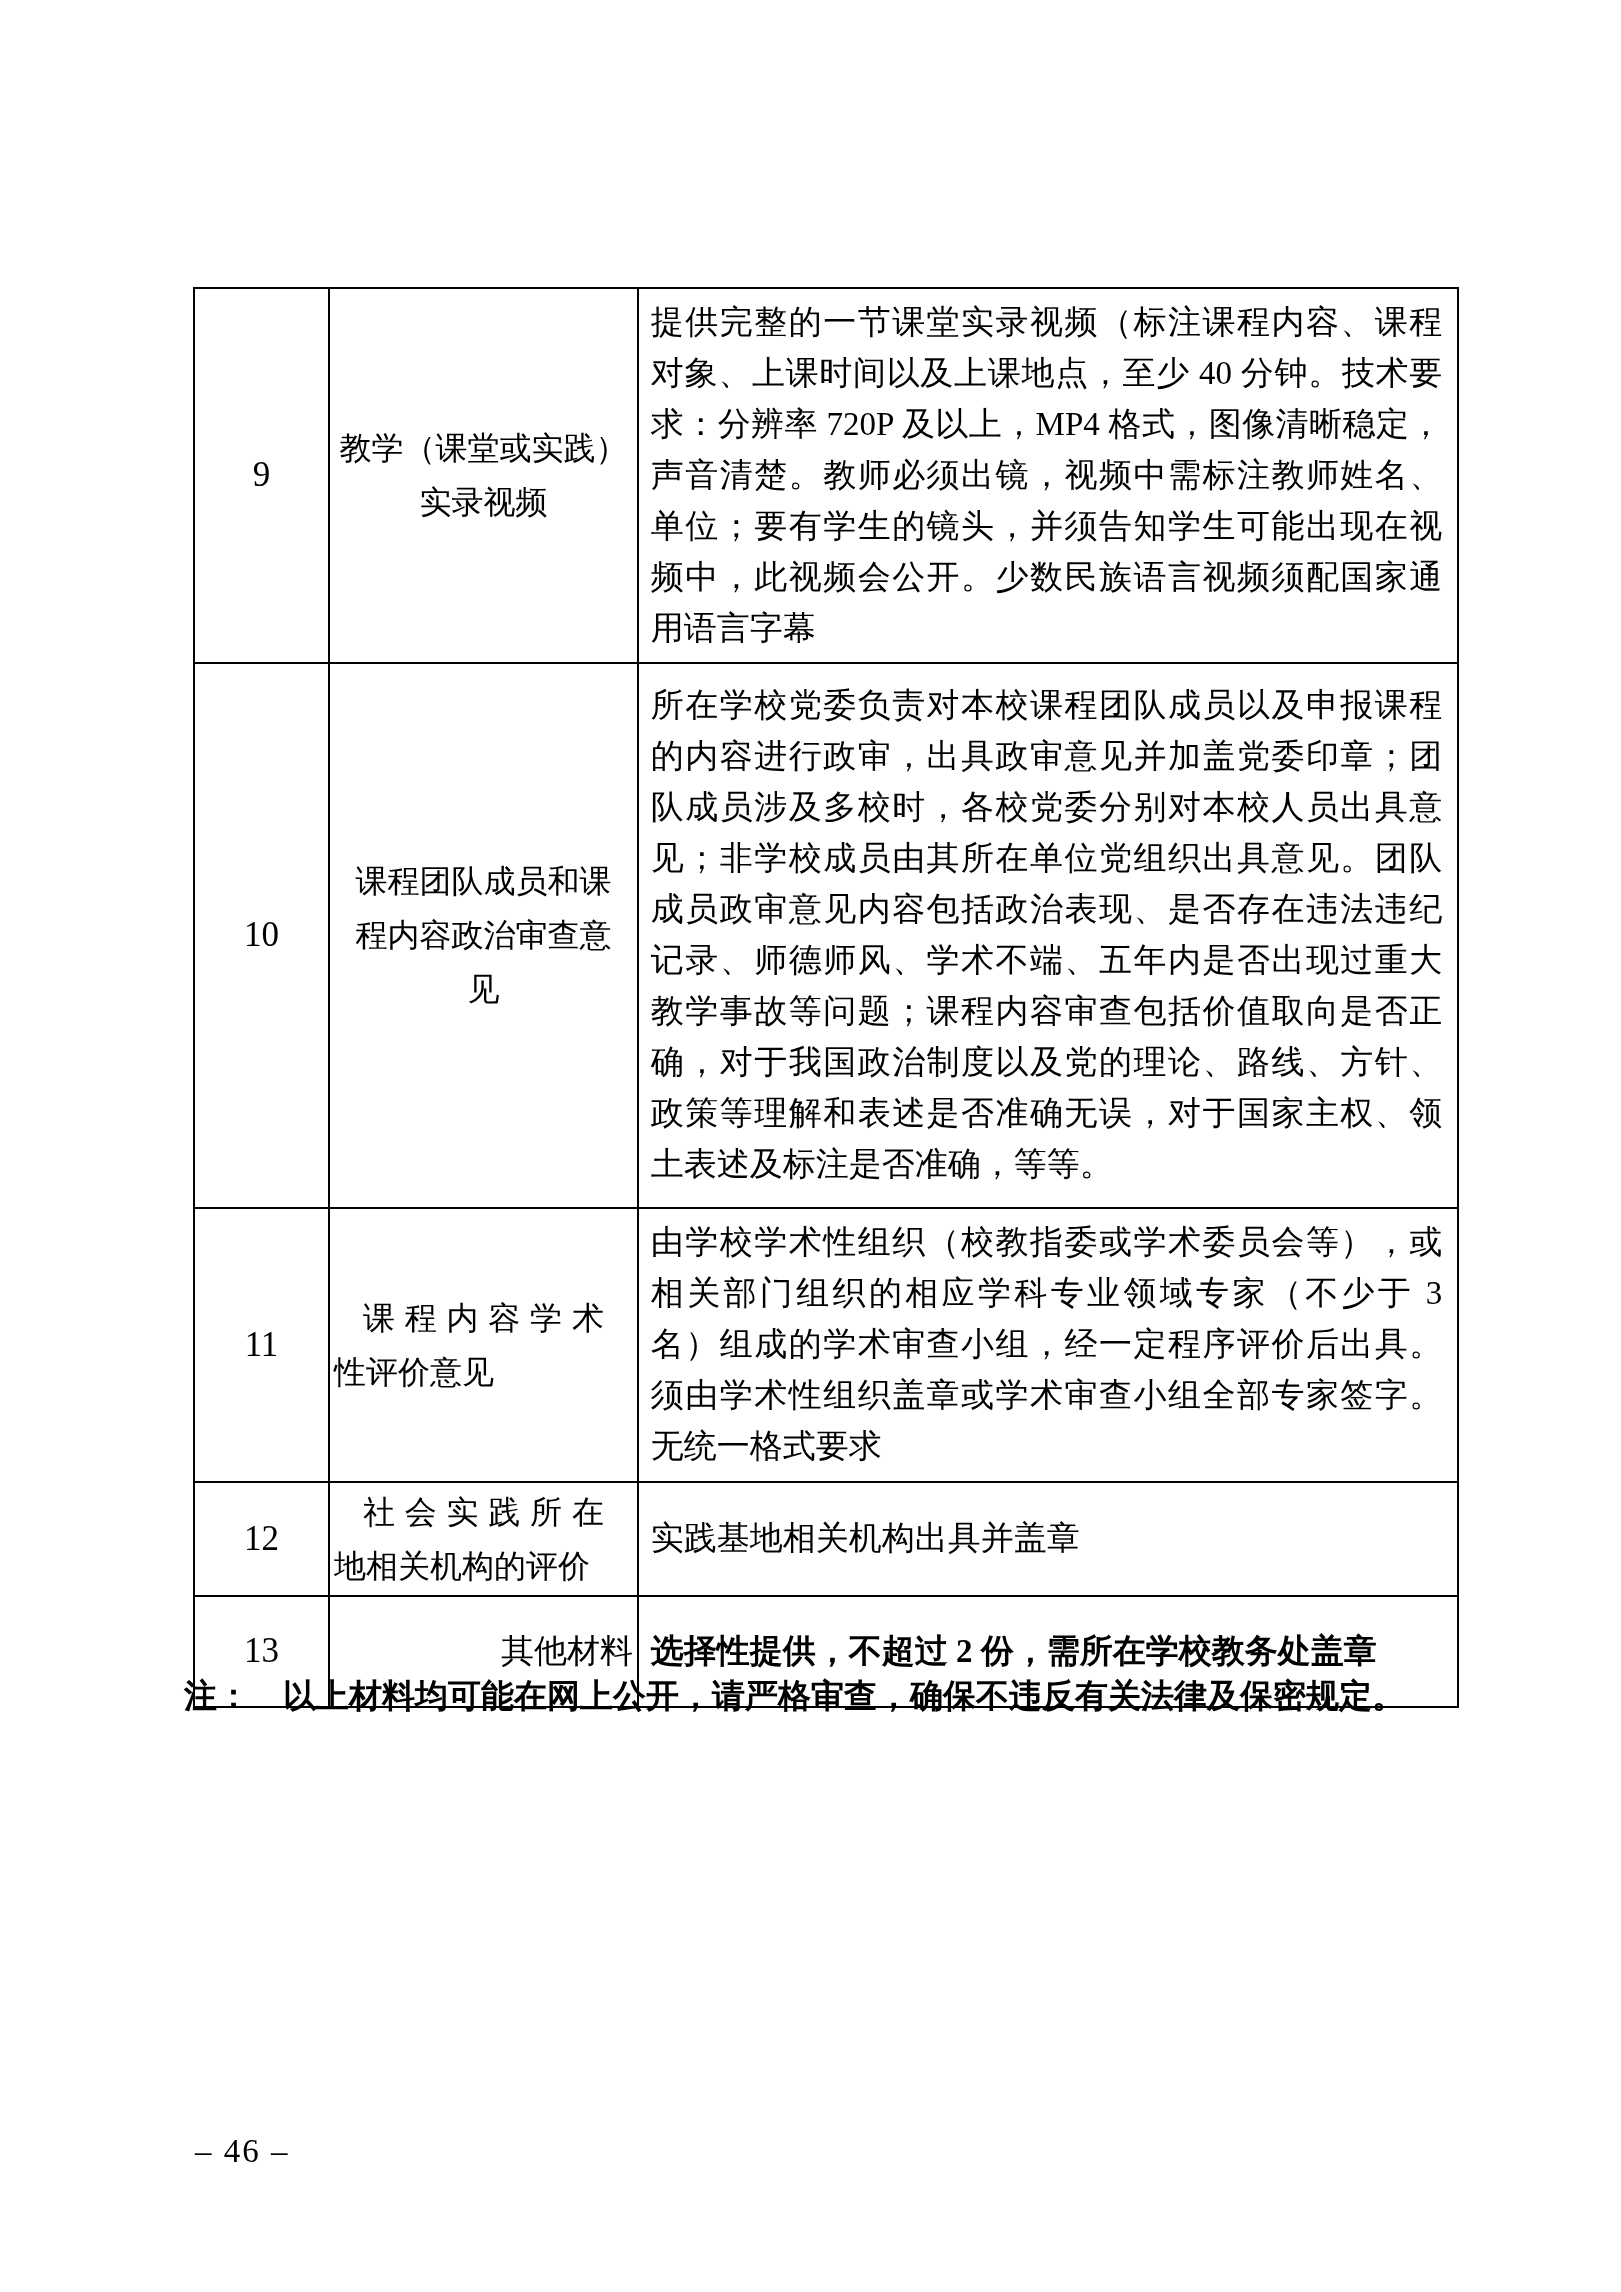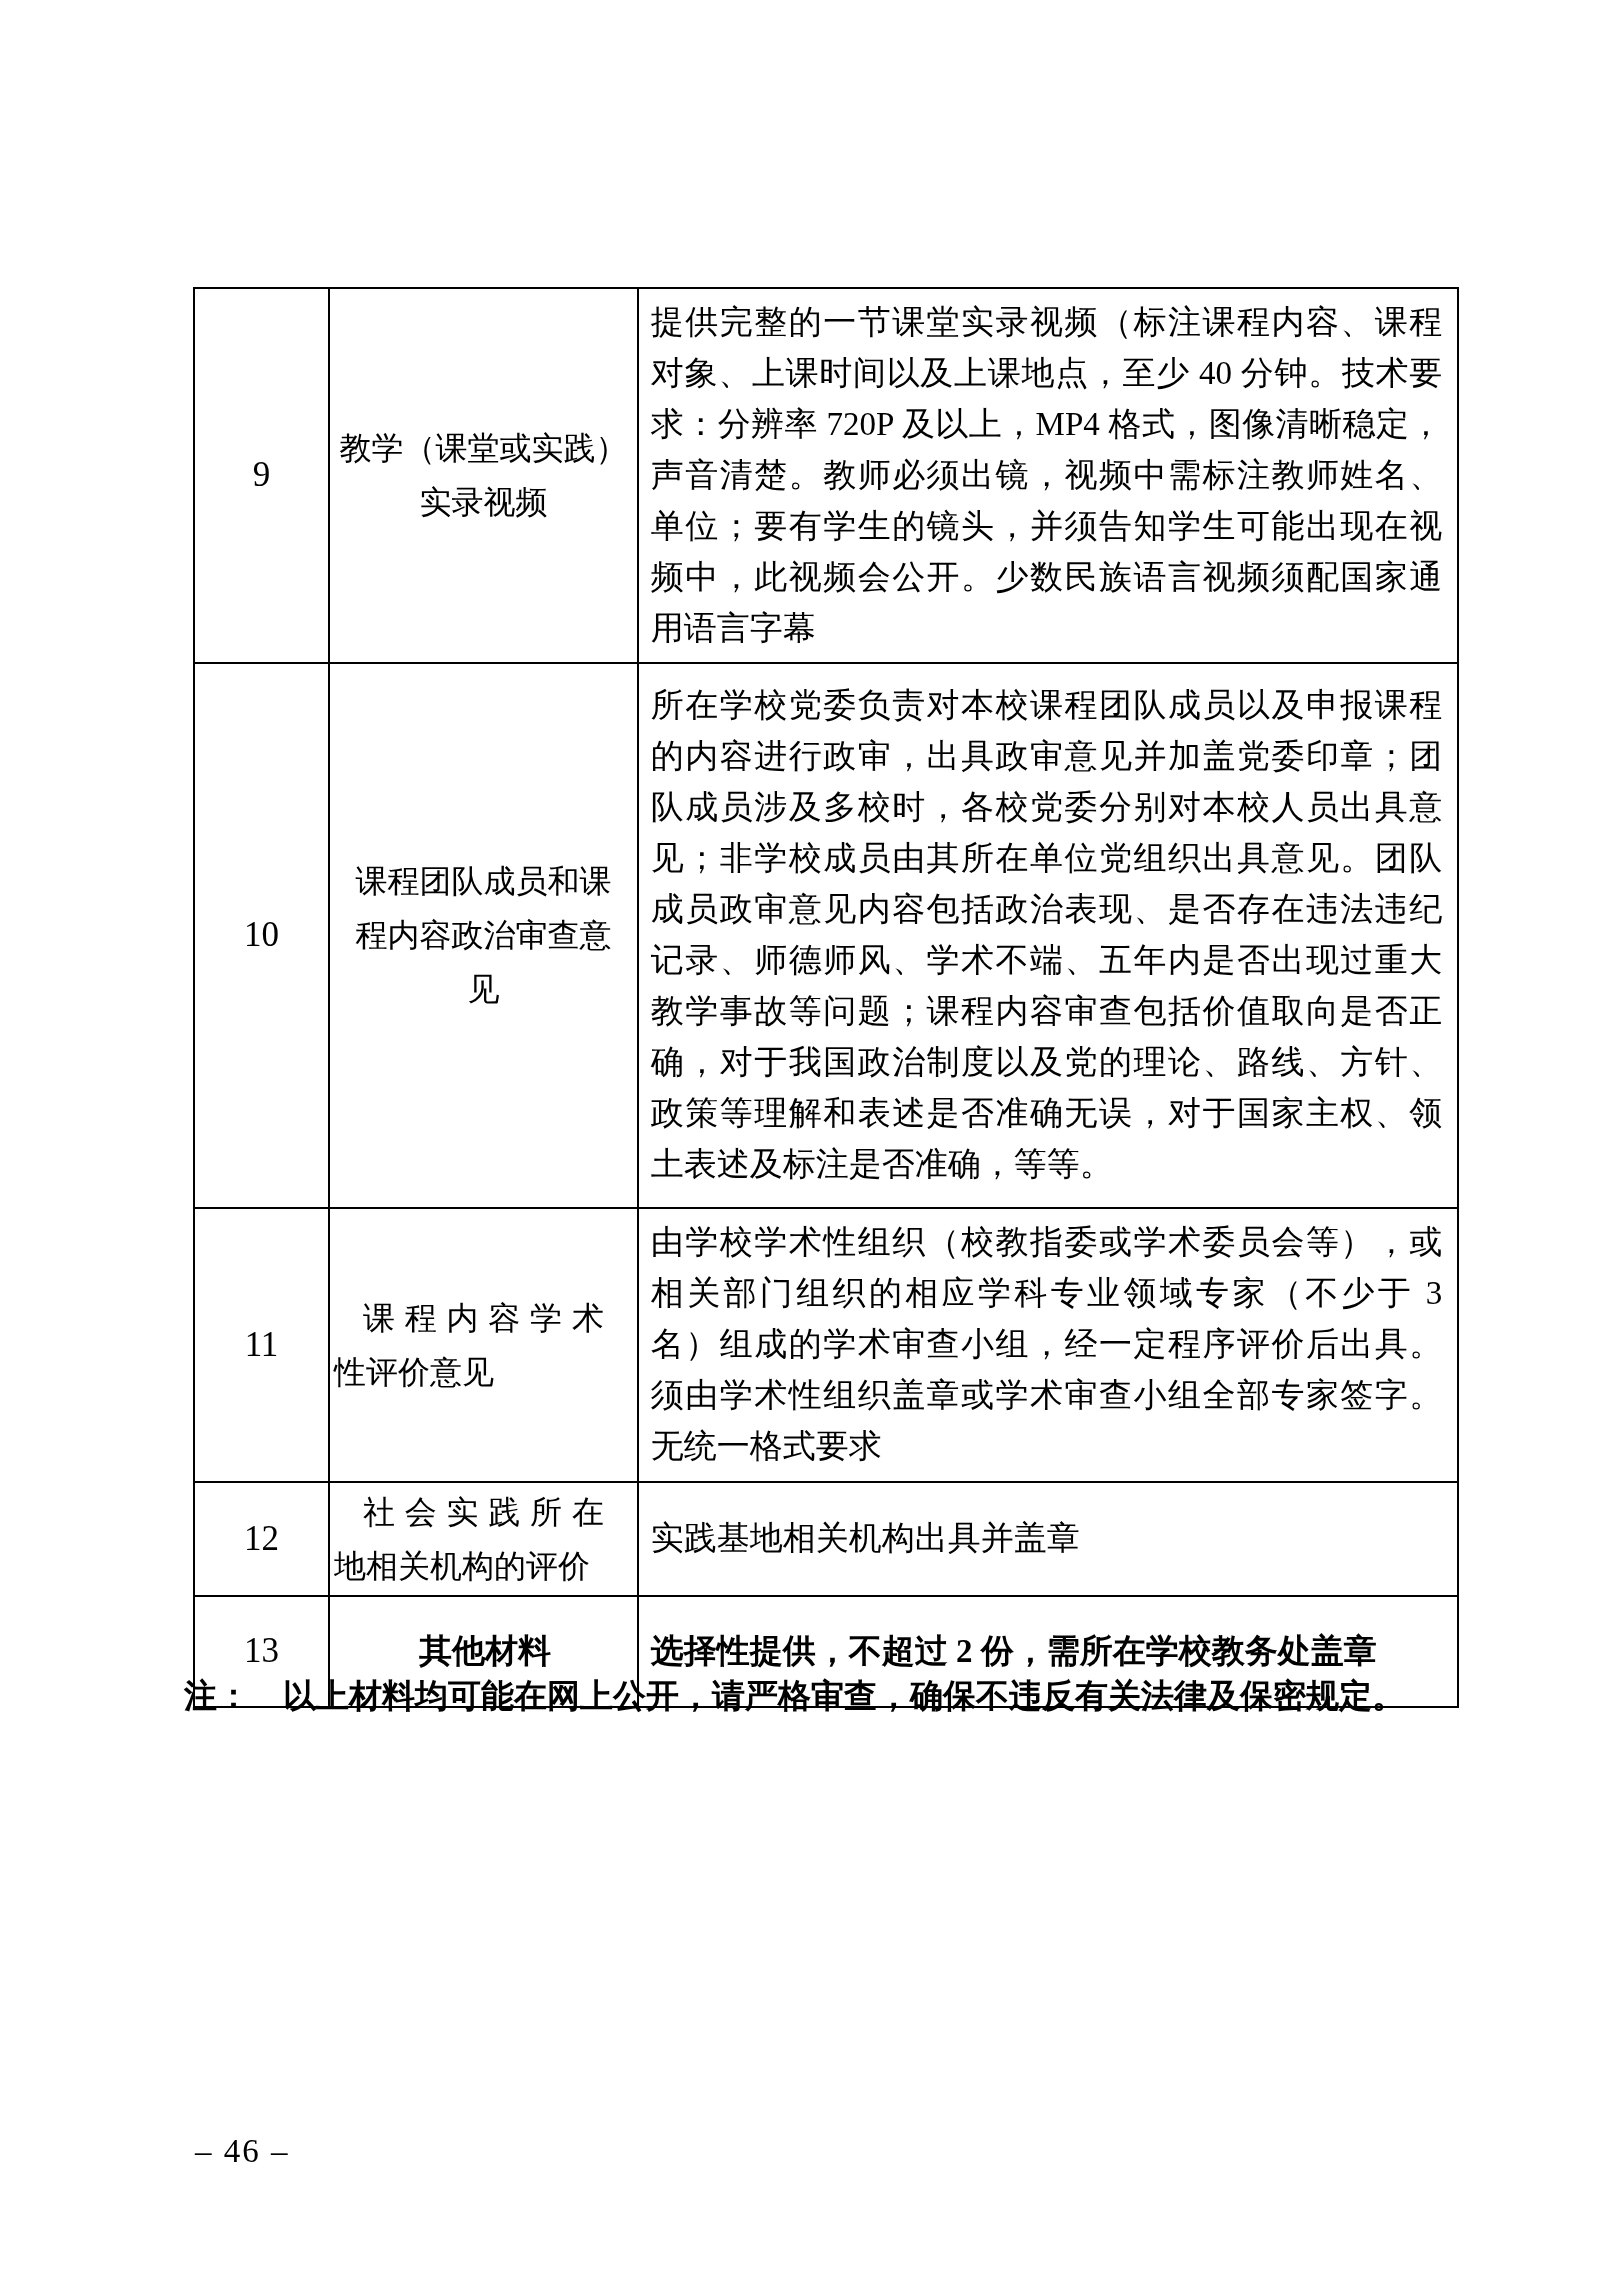--- a/index.html
+++ b/index.html
@@ -62,23 +62,23 @@
     letter-spacing: 9.8px;
   }
   td.content {
     text-align: justify;
     font-size: 33px;
     line-height: 51px;
     padding: 7.8px 14.7px 7.8px 11.8px;
   }
   tr.r12 td.content { text-align: left; margin-left: 20px; }
   tr.r13 td.label {
-    text-align: center;
+    text-align: right;
     padding-left: 7px;
-    font-weight: bold;
+    font-weight: normal;
     font-size: 33px;
     white-space: normal;
   }
   tr.r13 td.content {
     font-weight: bold;
     text-align: left;
   }
   .note {
     position: absolute;
     left: 184px;

